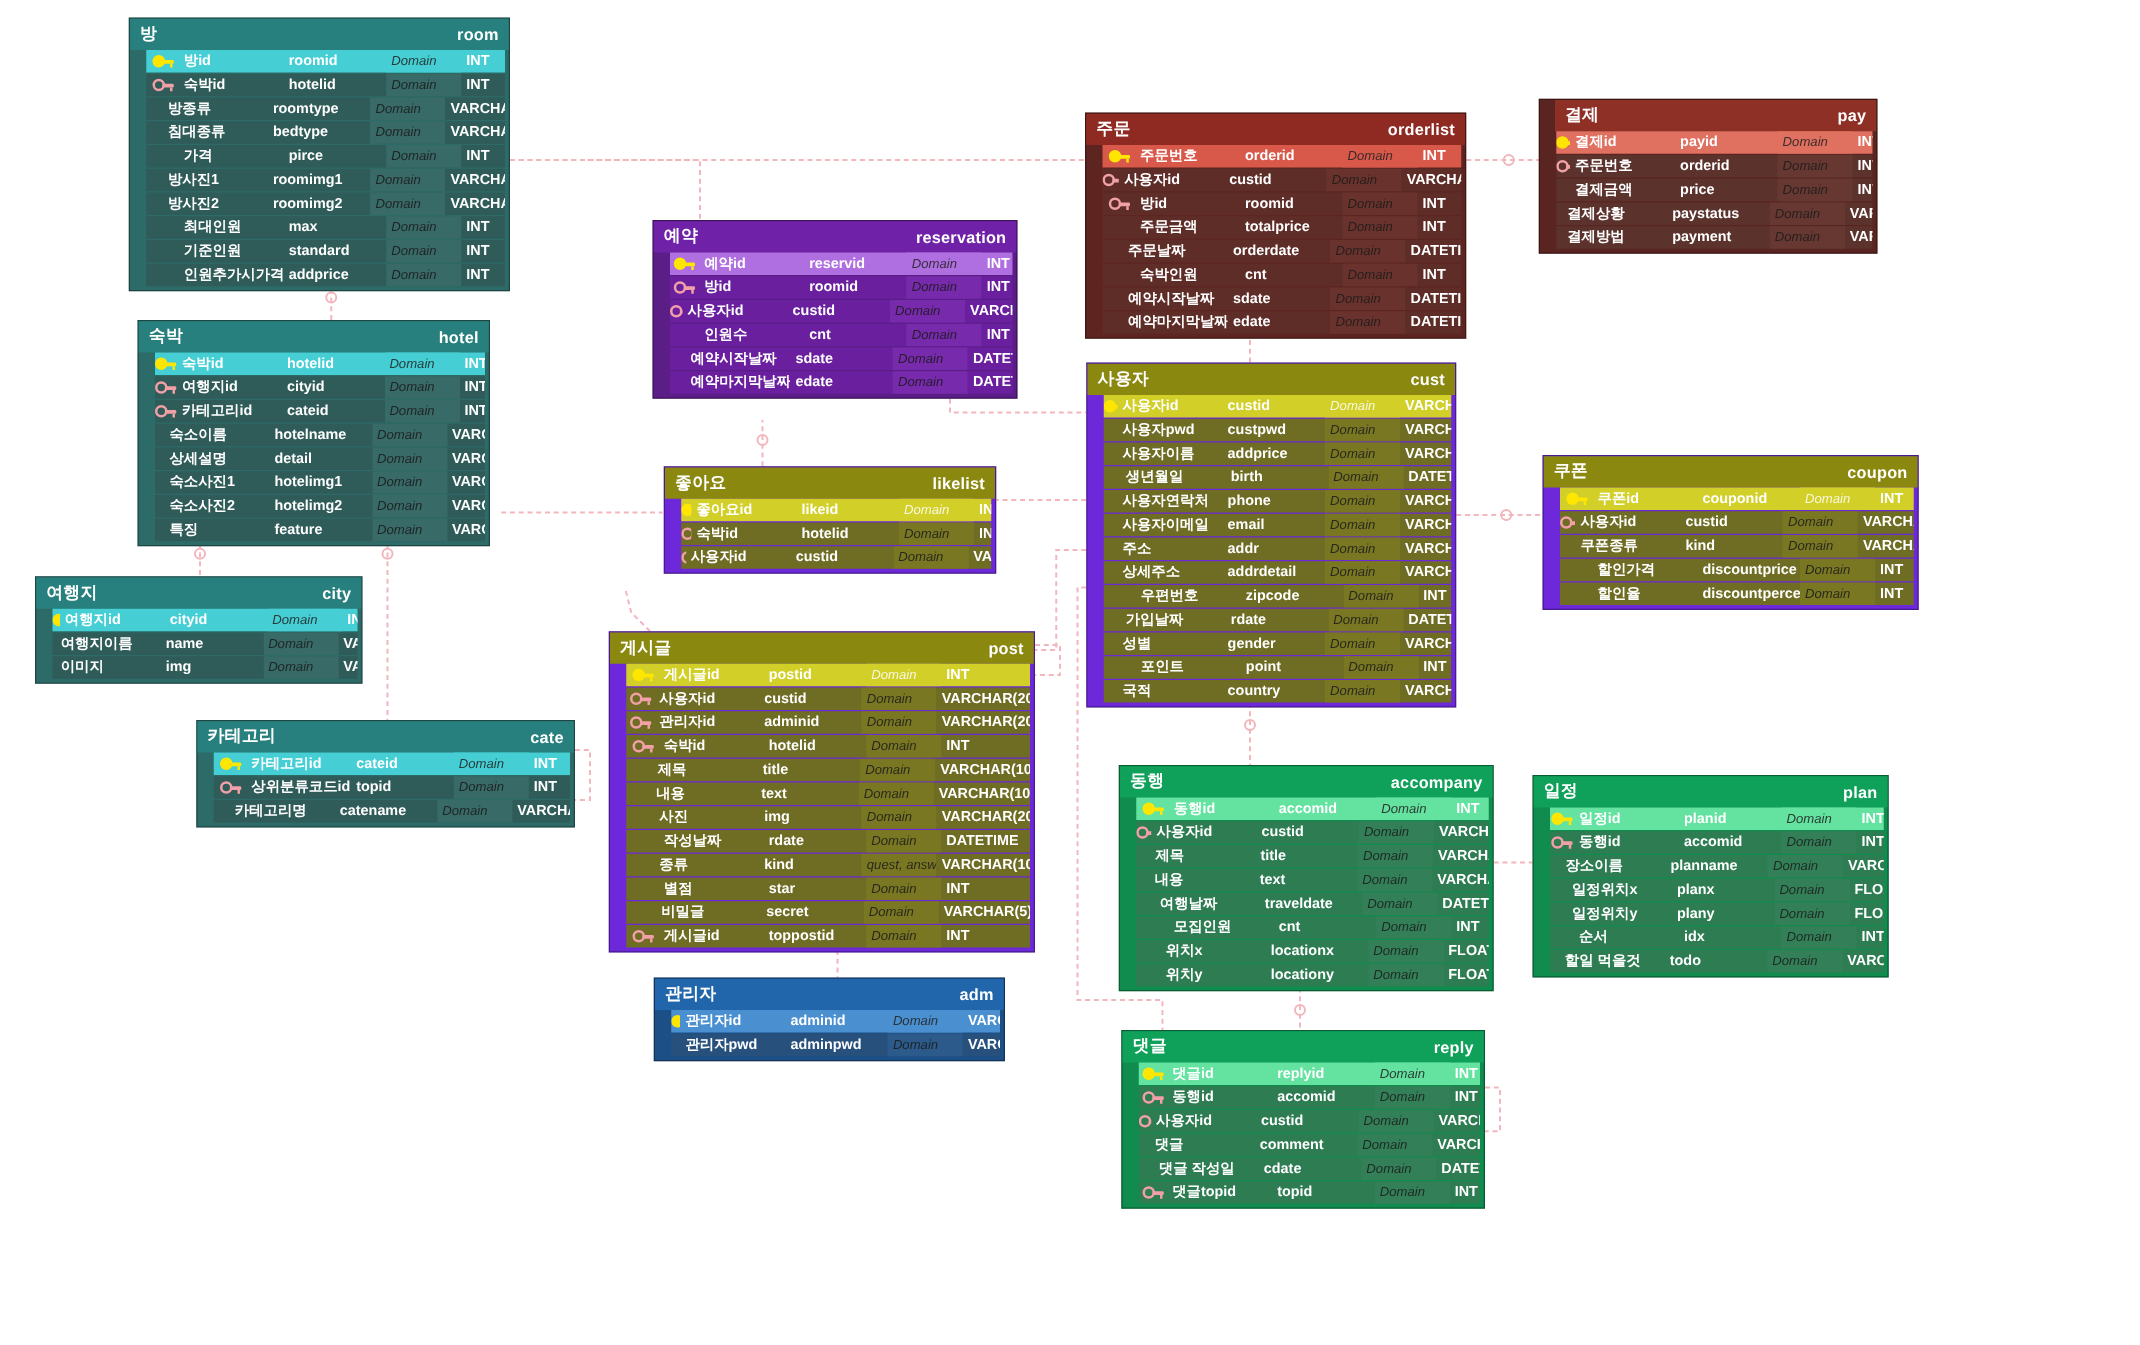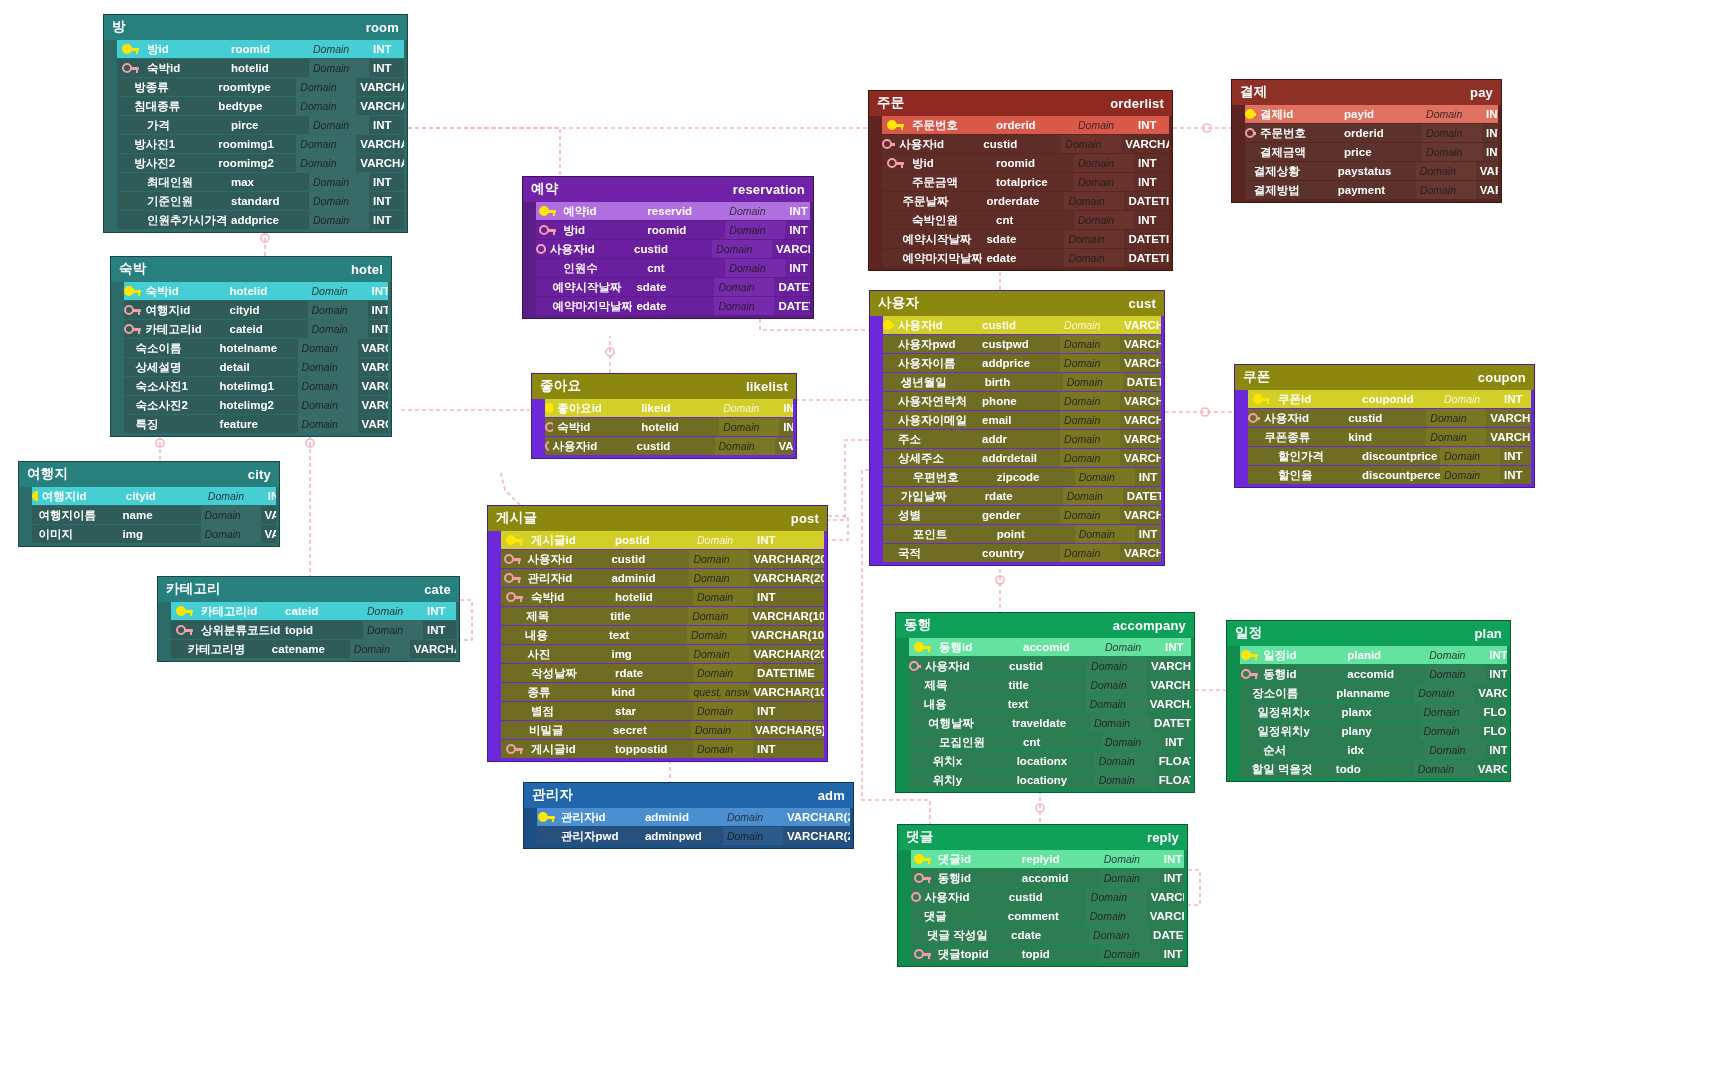--- a/index.html
+++ b/index.html
@@ -64,21 +64,21 @@
   .t-purple .row.pk .c-dom{background:#b06fe0;}
 
   .t-red{background:#5d2420;}
   .t-red .hdr{background:#8e2a22;}
   .t-red .row{background:#5f2d28;}
   .t-red .row.pk{background:#d8584a;}
   .t-red .c-dom{background:#6d332d;}
   .t-red .row.pk .c-dom{background:#d8584a;}
 
   .t-darkred{background:#5a2420;}
-  .t-darkred .hdr{background:#8e3026;}
+  .t-darkred .hdr{background:#8e3026;margin-left:12px;}
   .t-darkred .row{background:#5b322c;}
   .t-darkred .row.pk{background:#e0705f;}
   .t-darkred .c-dom{background:#6a3a33;}
   .t-darkred .row.pk .c-dom{background:#e0705f;}
 
   .t-olive{background:#6d28d9;}
   .t-olive .hdr{background:#8b880f;}
   .t-olive .row{background:#6f6c23;}
   .t-olive .row.pk{background:#d2cf28;}
   .t-olive .c-dom{background:#7d7a23;}
@@ -350,21 +350,21 @@
           <span class="cell c-key">
             <span class="keyico"></span>
           </span>
           <span class="cell c-ko">특징</span>
           <span class="cell c-en">feature</span>
           <span class="cell c-dom">Domain</span>
           <span class="cell c-type">VARCHAR(50)</span>
         </div>
       </div>
     </div>
-    <div class="tbl t-teal" style="left: 18px; top: 461px; width: 262px;">
+    <div class="tbl t-teal" style="left: 28px; top: 461px; width: 262px;">
       <div class="hdr">
         <span class="ko">여행지</span>
         <span class="en">city</span>
       </div>
       <div class="body">
         <div class="row pk">
           <span class="cell c-key">
             <span class="keyico k-pk">
               <span class="ring"></span>
               <span class="bit"></span>
@@ -674,21 +674,21 @@
               <span class="bit"></span>
             </span>
           </span>
           <span class="cell c-ko">게시글id</span>
           <span class="cell c-en">toppostid</span>
           <span class="cell c-dom">Domain</span>
           <span class="cell c-type">INT</span>
         </div>
       </div>
     </div>
-    <div class="tbl t-blue" style="left: 523px; top: 782px; width: 331px;">
+    <div class="tbl t-blue" style="left: 523px; top: 782px; width: 281px;">
       <div class="hdr">
         <span class="ko">관리자</span>
         <span class="en">adm</span>
       </div>
       <div class="body">
         <div class="row pk">
           <span class="cell c-key">
             <span class="keyico k-pk">
               <span class="ring"></span>
               <span class="bit"></span>

